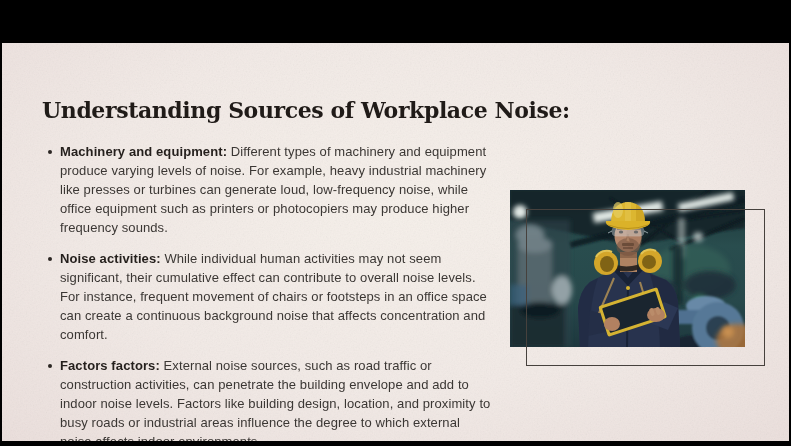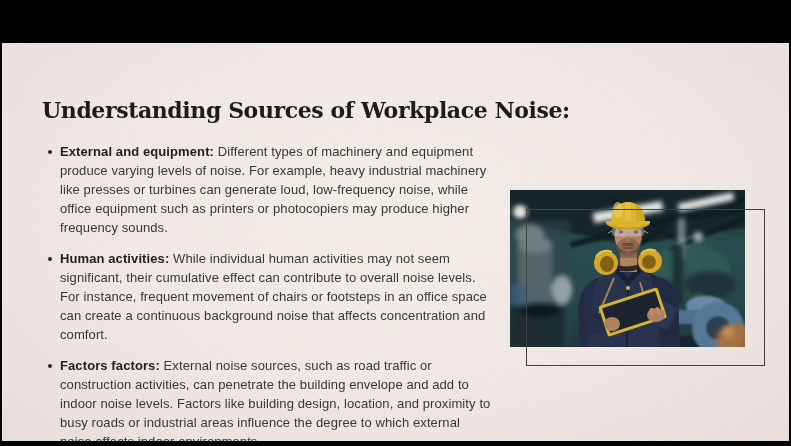--- a/index.html
+++ b/index.html
@@ -89,25 +89,25 @@
       <feColorMatrix type="saturate" values="0"></feColorMatrix>
     </filter>
     <rect width="100%" height="100%" filter="url(#noiseF)" opacity="0.11"></rect>
   </svg>
 
   <h1 class="title">Understanding Sources of Workplace Noise:</h1>
 
   <div class="bullets">
     <div class="bullet">
       <span class="dot"></span>
-      <p><strong>External and equipment:</strong><span> Different types of machinery and equipment produce varying levels of noise. For example, heavy industrial machinery like presses or turbines can generate loud, low-frequency noise, while office equipment such as printers or photocopiers may produce higher frequency sounds.</span></p>
+      <p><strong>Machinery and equipment:</strong><span> Different types of machinery and equipment produce varying levels of noise. For example, heavy industrial machinery like presses or turbines can generate loud, low-frequency noise, while office equipment such as printers or photocopiers may produce higher frequency sounds.</span></p>
     </div>
     <div class="bullet">
       <span class="dot"></span>
-      <p><strong>Human activities:</strong><span> While individual human activities may not seem significant, their cumulative effect can contribute to overall noise levels. For instance, frequent movement of chairs or footsteps in an office space can create a continuous background noise that affects concentration and comfort.</span></p>
+      <p><strong>Noise activities:</strong><span> While individual human activities may not seem significant, their cumulative effect can contribute to overall noise levels. For instance, frequent movement of chairs or footsteps in an office space can create a continuous background noise that affects concentration and comfort.</span></p>
     </div>
     <div class="bullet">
       <span class="dot"></span>
       <p><strong>Factors factors:</strong><span> External noise sources, such as road traffic or construction activities, can penetrate the building envelope and add to indoor noise levels. Factors like building design, location, and proximity to busy roads or industrial areas influence the degree to which external noise affects indoor environments.</span></p>
     </div>
   </div>
 
   <div class="photo-frame"></div>
 
   <svg class="photo" viewBox="0 0 235 157" preserveAspectRatio="none" xmlns="http://www.w3.org/2000/svg" aria-label="Factory worker in a dark blue jacket wearing a yellow hard hat, clear safety glasses and yellow ear protectors around his neck, holding a yellow-edged tablet inside an industrial workshop with machinery and ceiling lights">

